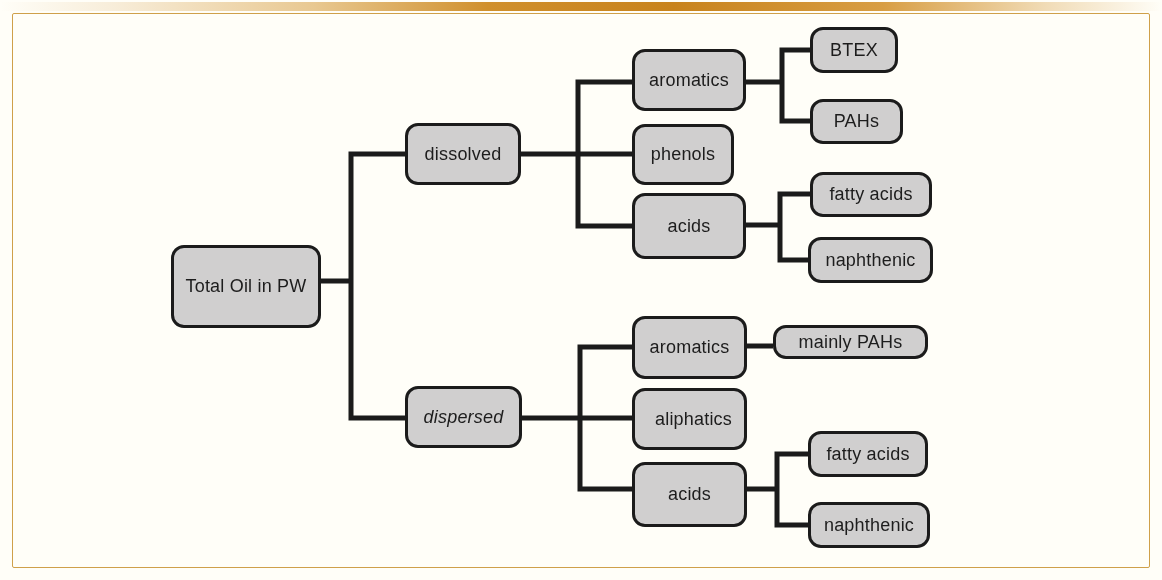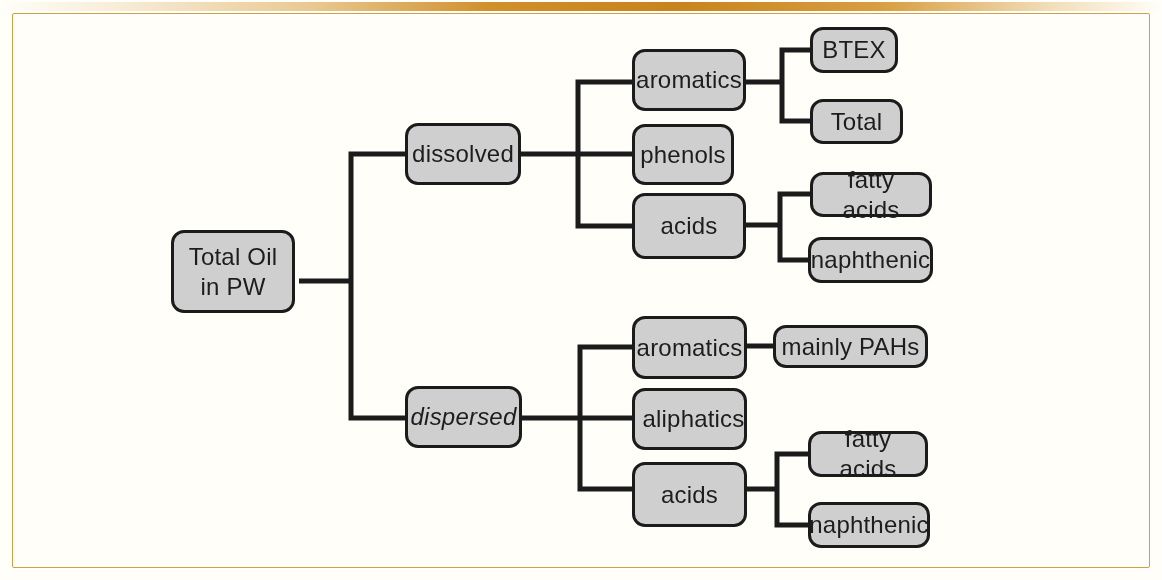--- a/index.html
+++ b/index.html
@@ -38,21 +38,21 @@
   .connectors{position:absolute;left:0;top:0;width:1162px;height:580px;}
   .connectors path{stroke:var(--connector);stroke-width:5;fill:none;}
   .node{
     position:absolute;box-sizing:border-box;
     background:var(--node-fill);
     border:3px solid var(--node-border);
     border-radius:13px;
     display:flex;align-items:center;justify-content:center;
     text-align:center;
     color:var(--node-text);
-    font-size:24px;line-height:1.25;letter-spacing:0.2px;
+    font-size:18px;line-height:1.25;letter-spacing:0.2px;
     padding:0 5px;
   }
 </style>
 </head>
 <body>
 
 <div class="accent-bar"></div>
 <div class="frame"></div>
 
 <svg class="connectors" viewBox="0 0 1162 580" xmlns="http://www.w3.org/2000/svg">
@@ -71,21 +71,21 @@
 
   <path d="M522,418 H632"></path>
   <path d="M632,347 H580 V489 H632"></path>
 
   <path d="M747,346 H773"></path>
 
   <path d="M747,489 H777"></path>
   <path d="M808,454 H777 V525 H808"></path>
 </svg>
 
-<div class="node" style="left:171px;top:230px;width:124px;height:83px;">
+<div class="node" style="left:171px;top:245px;width:150px;height:83px;">
   <span>Total Oil in PW</span>
 </div>
 
 <div class="node" style="left:405px;top:123px;width:116px;height:62px;">
   <span>dissolved</span>
 </div>
 
 <div class="node" style="left:405px;top:386px;width:117px;height:62px;font-style:italic;">
   <span>dispersed</span>
 </div>
@@ -100,21 +100,21 @@
 
 <div class="node" style="left:632px;top:193px;width:114px;height:66px;">
   <span>acids</span>
 </div>
 
 <div class="node" style="left:810px;top:27px;width:88px;height:46px;">
   <span>BTEX</span>
 </div>
 
 <div class="node" style="left:810px;top:99px;width:93px;height:45px;">
-  <span>Total</span>
+  <span>PAHs</span>
 </div>
 
 <div class="node" style="left:810px;top:172px;width:122px;height:45px;">
   <span>fatty acids</span>
 </div>
 
 <div class="node" style="left:808px;top:237px;width:125px;height:46px;">
   <span>naphthenic</span>
 </div>
 
@@ -123,21 +123,21 @@
 </div>
 
 <div class="node" style="left:632px;top:388px;width:115px;height:62px;padding-left:13px;">
   <span>aliphatics</span>
 </div>
 
 <div class="node" style="left:632px;top:462px;width:115px;height:65px;">
   <span>acids</span>
 </div>
 
-<div class="node" style="left:773px;top:325px;width:155px;height:43px;text-align:right;">
+<div class="node" style="left:773px;top:325px;width:155px;height:34px;text-align:right;">
   <span>mainly PAHs</span>
 </div>
 
 <div class="node" style="left:808px;top:431px;width:120px;height:46px;">
   <span>fatty acids</span>
 </div>
 
 <div class="node" style="left:808px;top:502px;width:122px;height:46px;">
   <span>naphthenic</span>
 </div>

